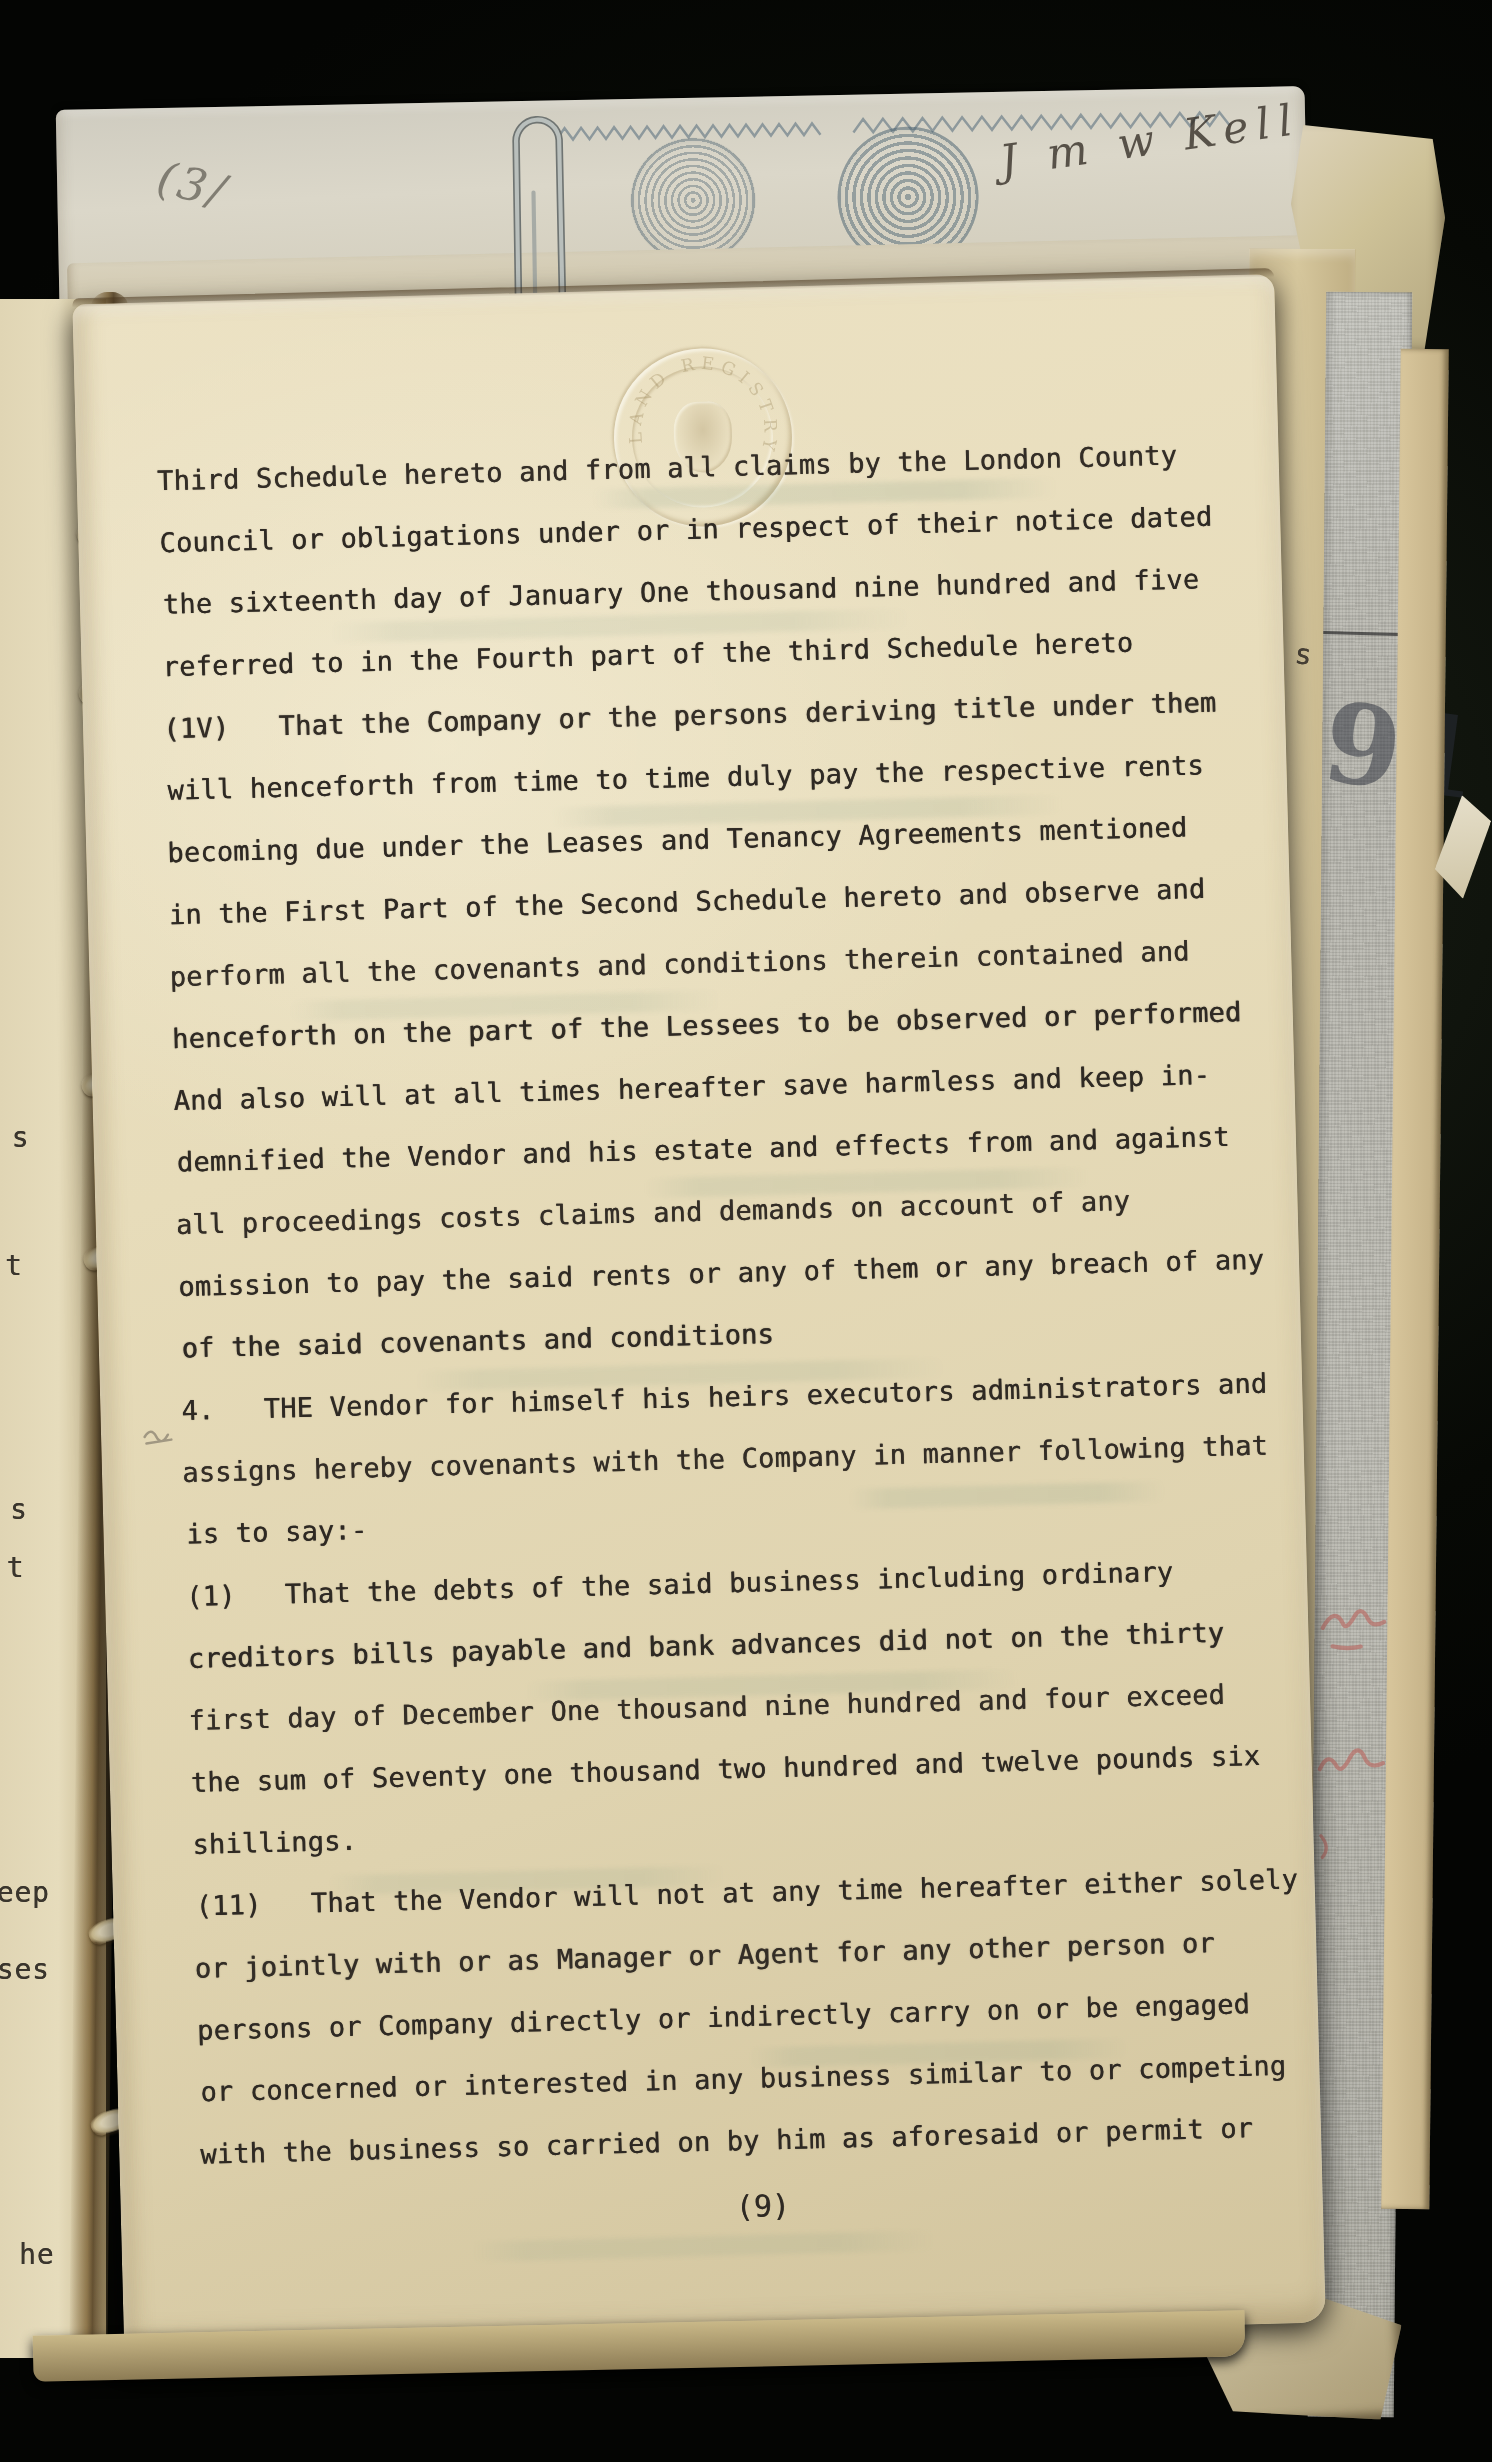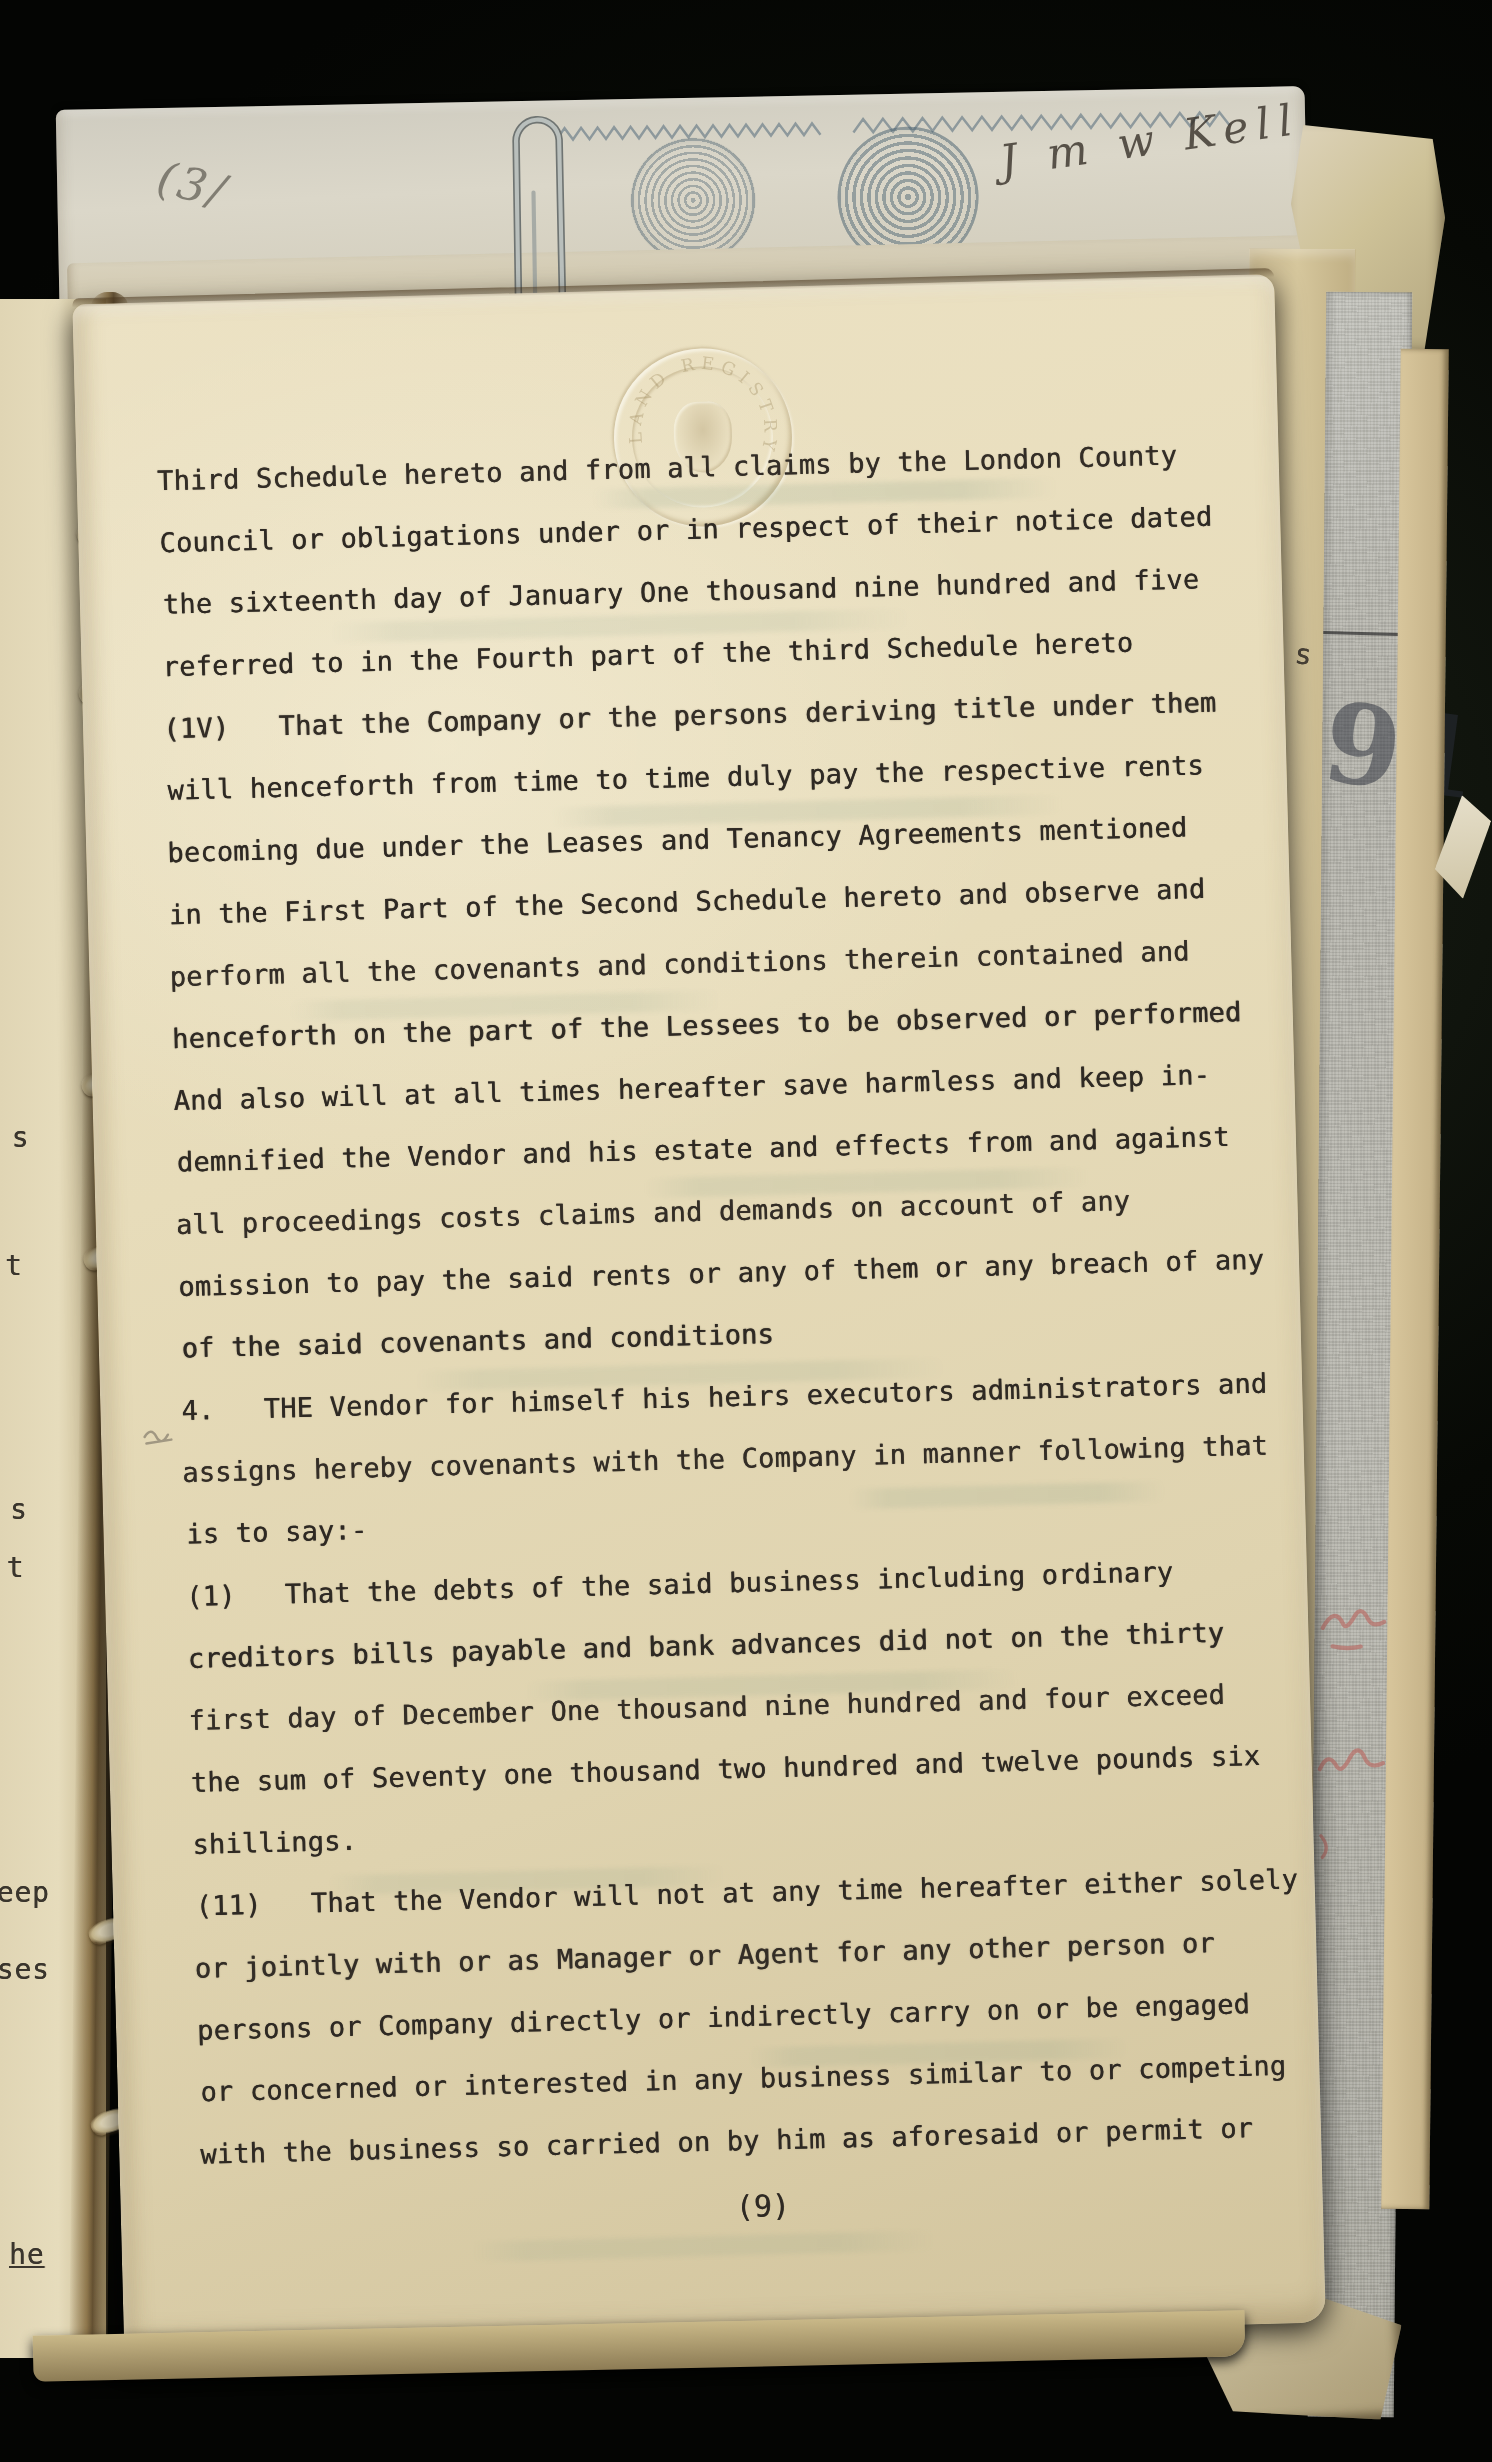--- a/index.html
+++ b/index.html
@@ -236,21 +236,21 @@
   <div class="abs torn-bit"></div>
   <div class="abs bottom-crumple"></div>
 
   <div class="abs left-strip">
     <div class="abs frag" style="left:11.6px;top:822px;">s</div>
     <div class="abs frag" style="left:5px;top:950px;">t</div>
     <div class="abs frag" style="left:10px;top:1194px;">s</div>
     <div class="abs frag" style="left:6.6px;top:1252px;">t</div>
     <div class="abs frag" style="left:-3.3px;top:1577px;">eep</div>
     <div class="abs frag" style="left:-3.3px;top:1654px;">ses</div>
-    <div class="abs frag" style="left:9px;top:1939px;text-decoration:underline;">he</div>
+    <div class="abs frag" style="left:19px;top:1939px;">he</div>
   </div>
   <div class="abs gutter"></div>
   <div class="abs stitch" style="left:76px;top:520px;"></div>
   <div class="abs stitch" style="left:78px;top:679px;"></div>
   <div class="abs stitch" style="left:81px;top:1071px;"></div>
   <div class="abs stitch" style="left:83px;top:1245px;"></div>
   <div class="abs stitch" style="left:88px;top:1919px;"></div>
   <div class="abs stitch" style="left:90px;top:2110px;"></div>
 
   <div class="abs page">

